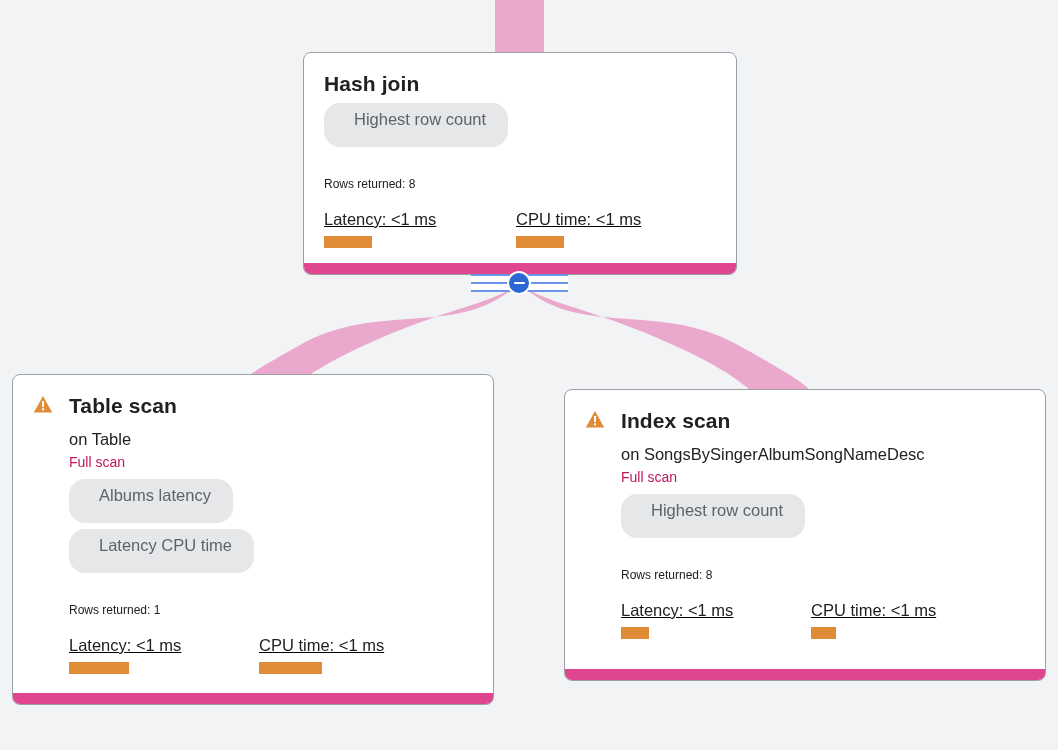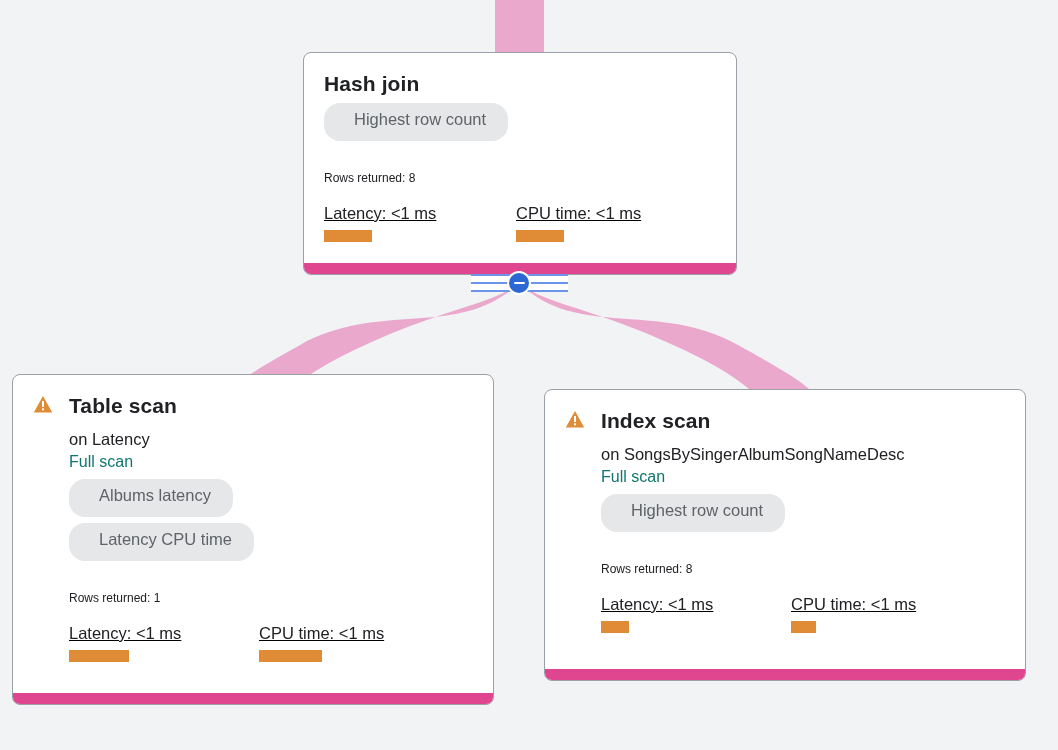--- a/index.html
+++ b/index.html
@@ -87,37 +87,37 @@
     white-space: nowrap;
   }
   .node-subtitle {
     font-size: 16.5px;
     color: #202124;
     line-height: 24px;
     margin-top: 8px;
     white-space: nowrap;
   }
   .node-scantype {
-    font-size: 16px;
-    color: #0f766e;
+    font-size: 14px;
+    color: #be185d;
     line-height: 22px;
     white-space: nowrap;
   }
 
   .chips {
     margin-top: 6px;
   }
   .chip {
     display: inline-block;
     background: #e6e7e8;
     color: #5f6368;
     font-size: 16.5px;
     line-height: 20px;
     border-radius: 16px;
-    padding: 6px 22px 12px 30px;
+    padding: 6px 22px 18px 30px;
     margin-bottom: 6px;
   }
 
   .rows-line {
     font-size: 12px;
     color: #202124;
     line-height: 22px;
     margin-top: 20px;
     white-space: nowrap;
   }
@@ -246,21 +246,21 @@
       <div class="node-head">
         <div class="warn-slot">
           <svg class="warn-icon" viewBox="0 0 20 19" xmlns="http://www.w3.org/2000/svg">
             <path d="M10 1 L19.2 17.6 L0.8 17.6 Z" fill="#e08b35"></path>
             <rect x="9" y="6" width="2" height="6" fill="#ffffff"></rect>
             <rect x="9" y="13.3" width="2" height="2" fill="#ffffff"></rect>
           </svg>
         </div>
         <div class="node-titleblock">
           <div class="node-title">Table scan</div>
-          <div class="node-subtitle">on Latency</div>
+          <div class="node-subtitle">on Table</div>
           <div class="node-scantype">Full scan</div>
           <div class="chips">
             <span class="chip">Albums latency</span>
             <br>
             <span class="chip">Latency CPU time</span>
           </div>
           <div class="rows-line">Rows returned: 1</div>
           <div class="metrics">
             <div class="metric" style="width:190px;">
               <div class="metric-label">Latency: &lt;1 ms</div>
@@ -270,21 +270,21 @@
               <div class="metric-label">CPU time: &lt;1 ms</div>
               <div class="metric-bar" style="width:63px;"></div>
             </div>
           </div>
         </div>
       </div>
     </div>
     <div class="node-accent"></div>
   </div>
 
-  <div class="node-card" id="node-index-scan" style="left:544px; top:389px; width:482px; height:292px;">
+  <div class="node-card" id="node-index-scan" style="left:564px; top:389px; width:482px; height:292px;">
     <div class="node-body">
       <div class="node-head">
         <div class="warn-slot">
           <svg class="warn-icon" viewBox="0 0 20 19" xmlns="http://www.w3.org/2000/svg">
             <path d="M10 1 L19.2 17.6 L0.8 17.6 Z" fill="#e08b35"></path>
             <rect x="9" y="6" width="2" height="6" fill="#ffffff"></rect>
             <rect x="9" y="13.3" width="2" height="2" fill="#ffffff"></rect>
           </svg>
         </div>
         <div class="node-titleblock">

